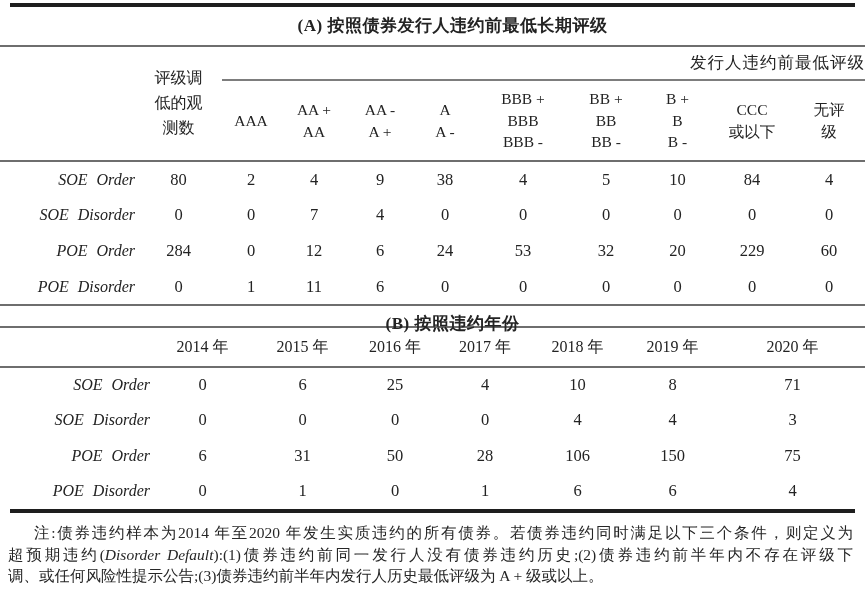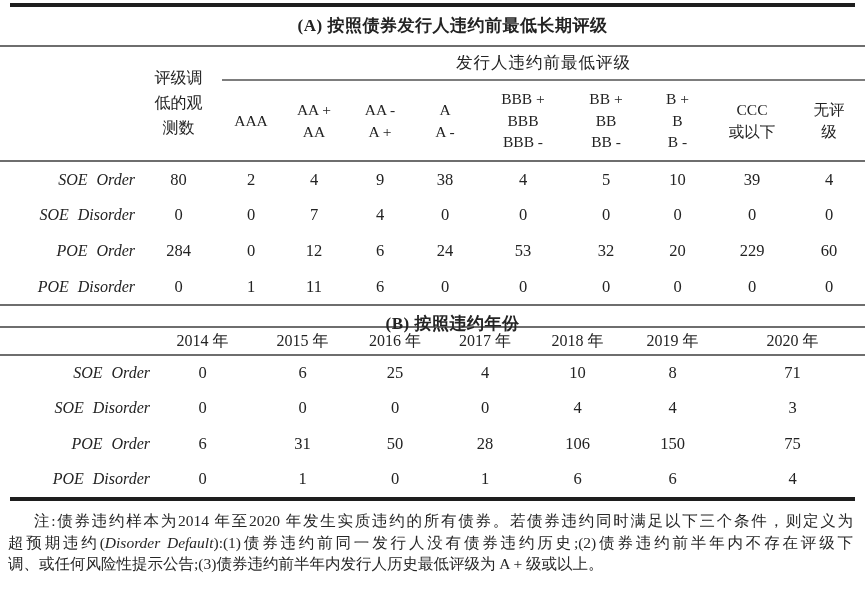--- a/index.html
+++ b/index.html
@@ -21,35 +21,35 @@
   }
   table.tblA{border-top:2px solid #6e6e6e;border-bottom:2px solid #6e6e6e;}
   table.tblB{border-top:2px solid #6e6e6e;}
   thead{border-bottom:2px solid #6e6e6e;border-radius:25px;}
   th{font-weight:normal;padding:0;}
   td{padding:0;}
   .tblA thead tr.group-row{height:34px;}
   .tblA thead tr.sub-row{height:81px;}
   th.group{
     border-bottom:2px solid #7d7d7d;
-    text-align:center;vertical-align:middle;
+    text-align:right;vertical-align:middle;
     font-size:16.5px;letter-spacing:1px;margin-top:30px;
   }
   th.obs{
     text-align:center;vertical-align:middle;
     white-space:pre-line;line-height:1.55;font-size:16px;
   }
   th.rating{
     text-align:center;vertical-align:middle;
     white-space:pre-line;line-height:1.38;font-size:15.5px;
   }
   th.year{
     text-align:center;vertical-align:middle;font-size:16px;
   }
-  .tblB thead tr{height:28px;}
+  .tblB thead tr{height:40px;}
   .tblA tbody tr{height:36px;}
   .tblB tbody tr{height:35.5px;}
   td.num{text-align:center;font-size:16.5px;vertical-align:middle;}
   td.lbl{
     text-align:right;font-style:italic;font-size:16px;
     word-spacing:5px;vertical-align:middle;
   }
   .footnote{
     margin:9px 12px 0 8px;font-size:15.5px;line-height:21.5px;
     color:#262626;
@@ -117,21 +117,21 @@
       <tr>
         <td class="lbl">SOE Order</td>
         <td class="num">80</td>
         <td class="num">2</td>
         <td class="num">4</td>
         <td class="num">9</td>
         <td class="num">38</td>
         <td class="num">4</td>
         <td class="num">5</td>
         <td class="num">10</td>
-        <td class="num">39</td>
+        <td class="num">84</td>
         <td class="num">4</td>
       </tr>
       <tr>
         <td class="lbl">SOE Disorder</td>
         <td class="num">0</td>
         <td class="num">0</td>
         <td class="num">7</td>
         <td class="num">4</td>
         <td class="num">0</td>
         <td class="num">0</td>

